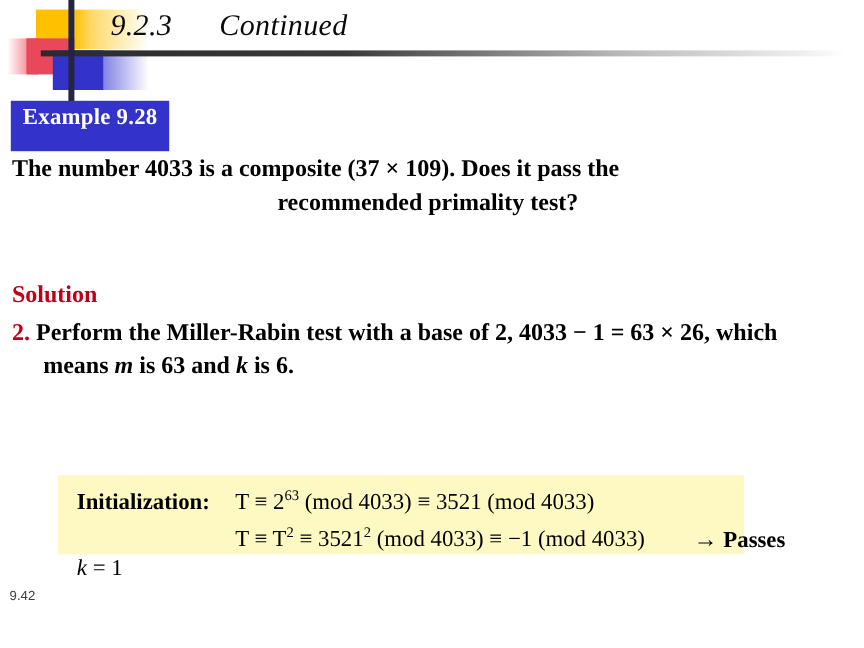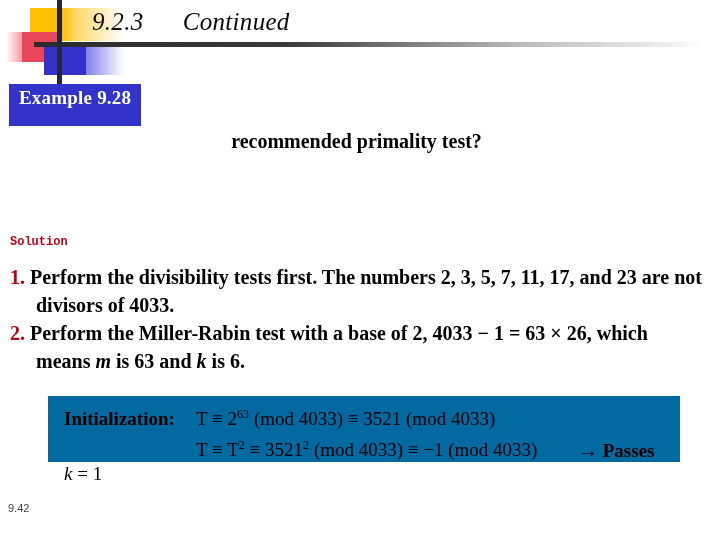--- a/index.html
+++ b/index.html
@@ -109,22 +109,22 @@
     color: #000000;
     text-align: justify;
     line-height: 1.42;
   }
   .body-para .ln2 { display:block; text-align: center; }
 
   
   .solution-head {
     position: absolute;
     left: 10px; top: 235px;
-    font-family: Liberation Mono, monospace;
-    font-size: 12px;
+    font-family: Liberation Serif, serif;
+    font-size: 20px;
     font-weight: bold;
     color: #C00018;
   }
   .sol-list {
     position: absolute;
     left: 10px; top: 264px;
     width: 695px;
     font-family: "Liberation Serif", "DejaVu Serif", serif;
     font-size: 20px;
     font-weight: bold;
@@ -140,22 +140,22 @@
   .sol-num {
     color: #C00018;
     font-weight: bold;
   }
   .sol-item .it { font-style: italic; }
 
   
   .math-box {
     position: absolute;
     left: 48px; top: 396px;
-    width: 632px; height: 66px;
-    background: #0369a1;
+    width: 572px; height: 66px;
+    background: #fef9c3;
     font-family: "Liberation Serif", "DejaVu Serif", serif;
     color: #000000;
   }
   .math-row {
     position: absolute;
     white-space: pre;
     font-size: 19px;
     line-height: 1;
   }
   .m-init { left: 16px; top: 13px; font-weight: bold; }
@@ -164,21 +164,21 @@
   .m-k .it { font-style: italic; }
   .m-row2 { left: 148px; top: 44px; }
   .m-passes { left: 530px; top: 44px; }
   .m-passes .arrow { font-size: 20px; }
   .m-passes .pw { font-weight: bold; }
   sup { font-size: 0.64em; vertical-align: super; line-height: 0; }
 
   
   .footer-num {
     position: absolute;
-    left: 8px; top: 502px;
+    left: 8px; top: 491px;
     font-family: "Liberation Sans", "DejaVu Sans", sans-serif;
     font-size: 11px;
     color: #404040;
   }
 </style>
 </head>
 <body>
 
 <div class="header-deco">
   <div class="grad-yellow"></div>
@@ -189,27 +189,27 @@
   <div class="sq-blue"></div>
   <div class="line-h"></div>
   <div class="line-v"></div>
 </div>
 
 <div class="slide-title">9.2.3      Continued</div>
 
 <div class="example-badge">Example 9.28</div>
 
 <div class="body-para">
+  <span>The  number  4033  is  a  composite  (37  ×  109).  Does  it  pass  the</span>
   <span class="ln2">recommended primality test?</span>
 </div>
 
 <div class="solution-head">Solution</div>
 
 <div class="sol-list">
-  <span class="sol-item"><span class="sol-num">1.</span> <span>Perform the divisibility tests first. The numbers 2, 3, 5, 7, 11, 17, and 23 are not divisors of 4033.</span></span>
   <span class="sol-item"><span class="sol-num">2.</span> <span>Perform the Miller-Rabin test with a base of 2, 4033 − 1 = 63 × 26, which means </span><span class="it">m</span><span> is 63 and </span><span class="it">k</span><span> is 6.</span></span>
 </div>
 
 <div class="math-box">
 
   <div class="math-row m-init">Initialization:</div>
 
   <div class="math-row m-init-rest"><span>T ≡ 2</span><sup>63</sup><span> (mod 4033) ≡ 3521 (mod 4033)</span></div>
 
   <div class="math-row m-k"><span class="it">k</span><span> = 1</span></div>

